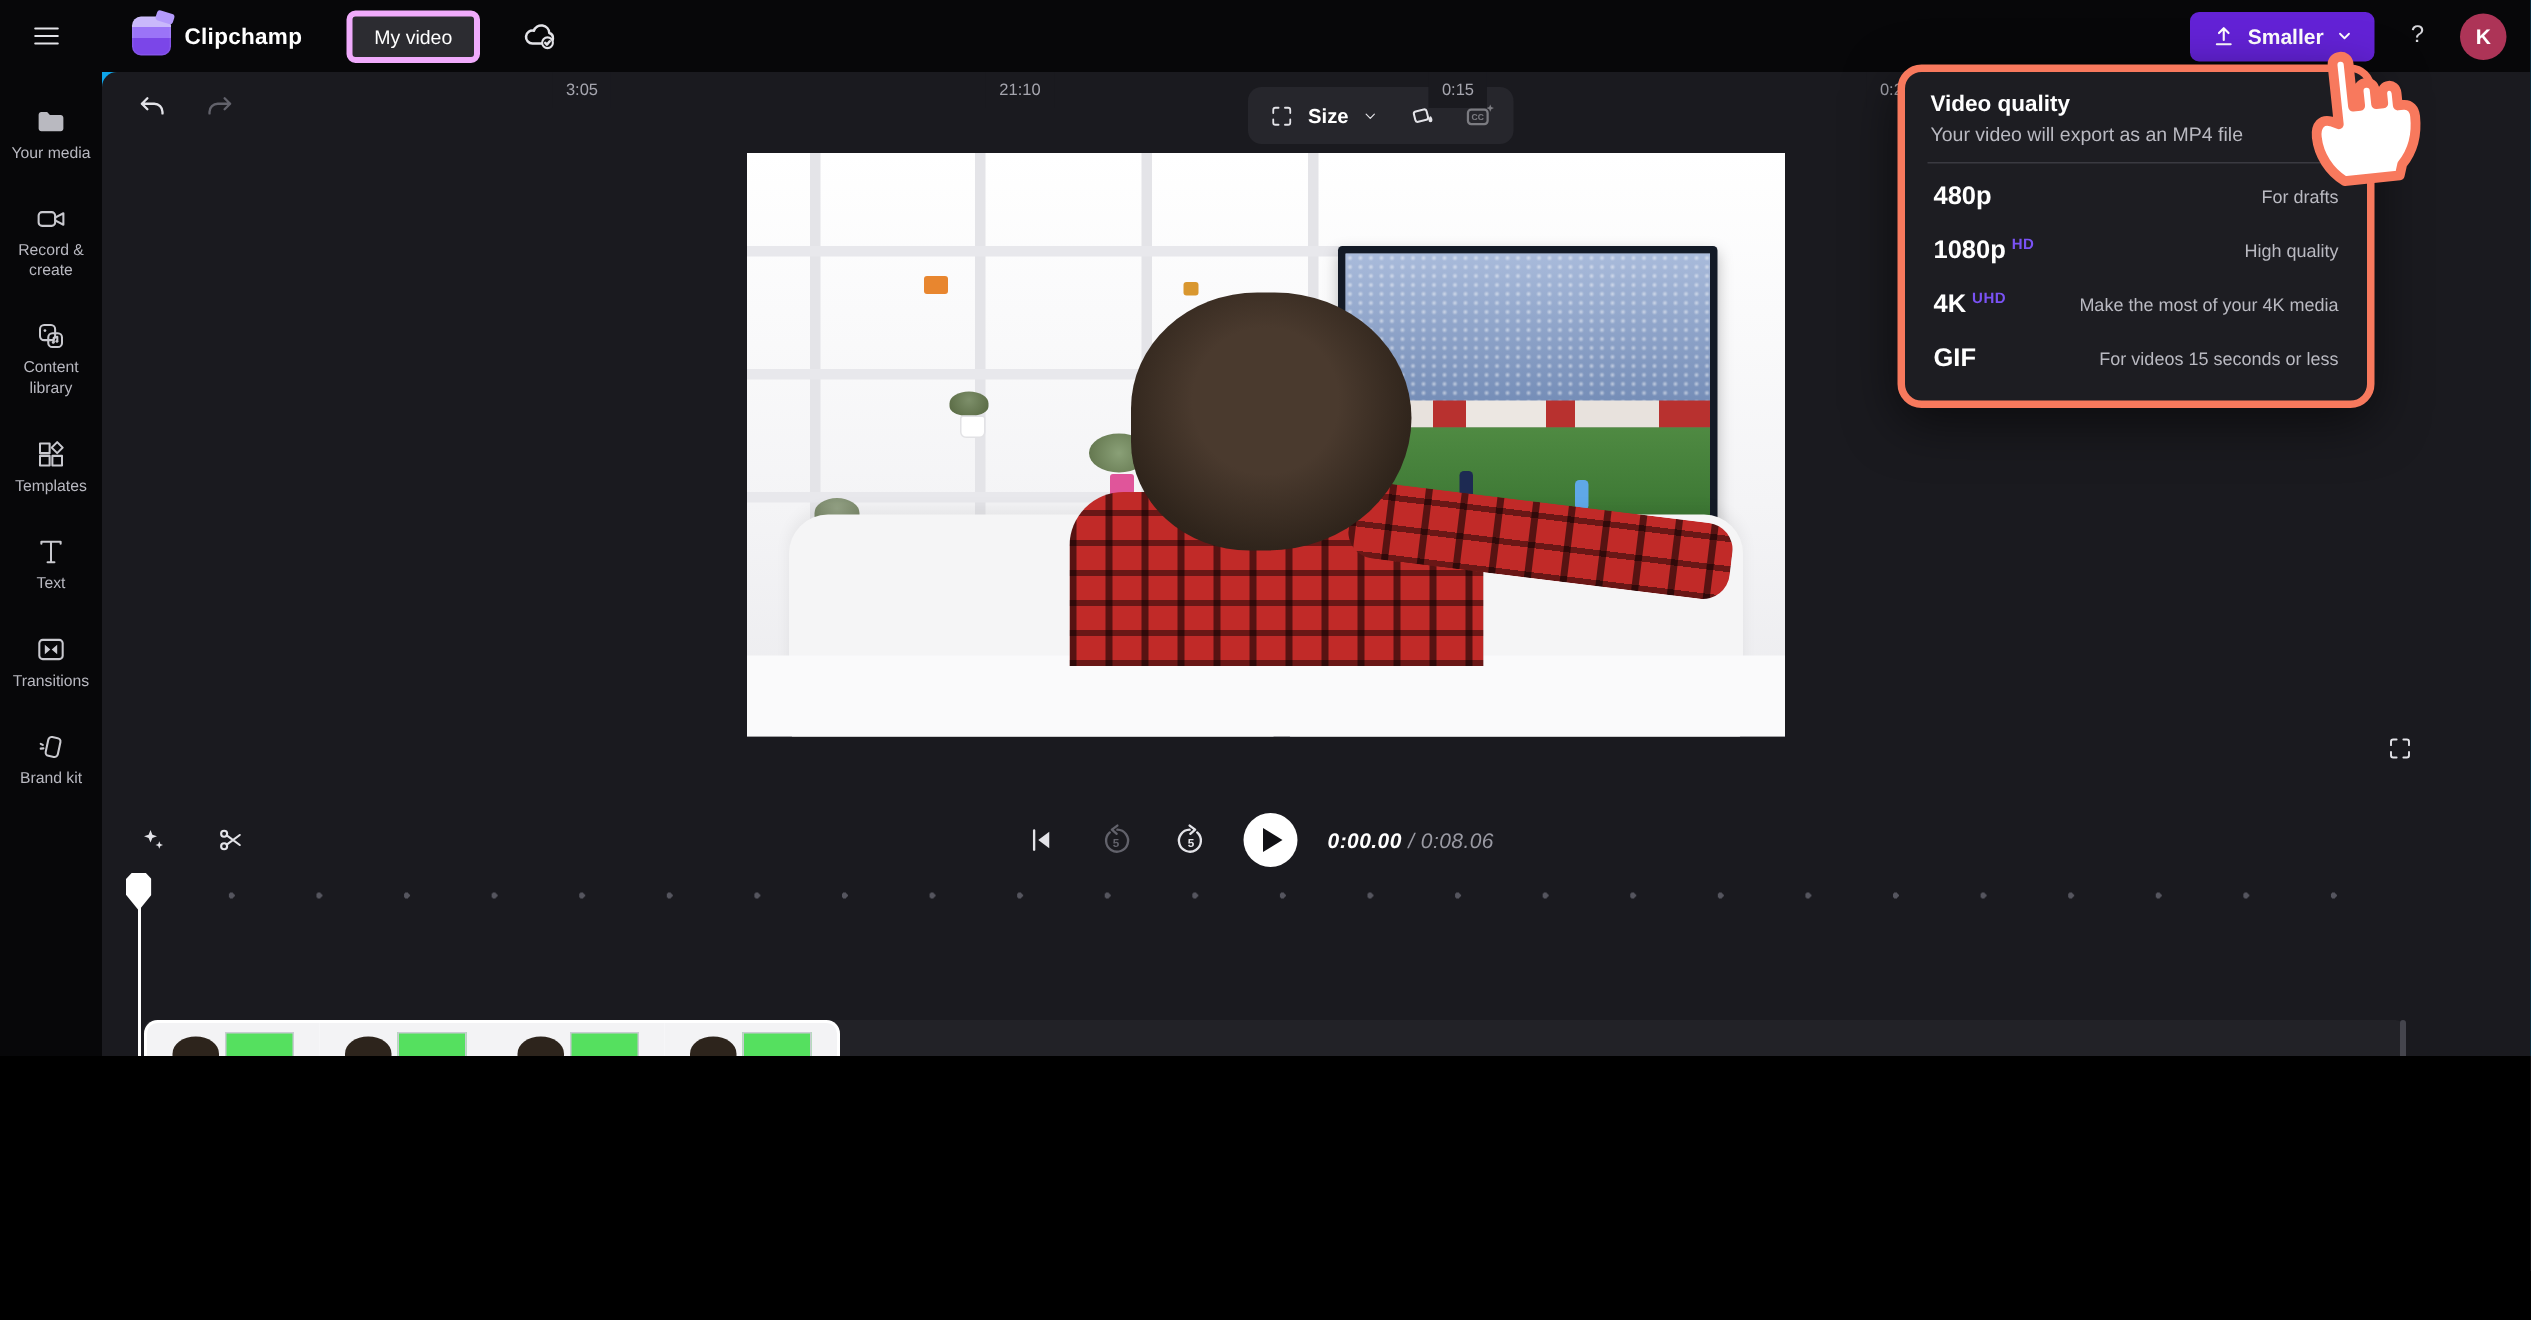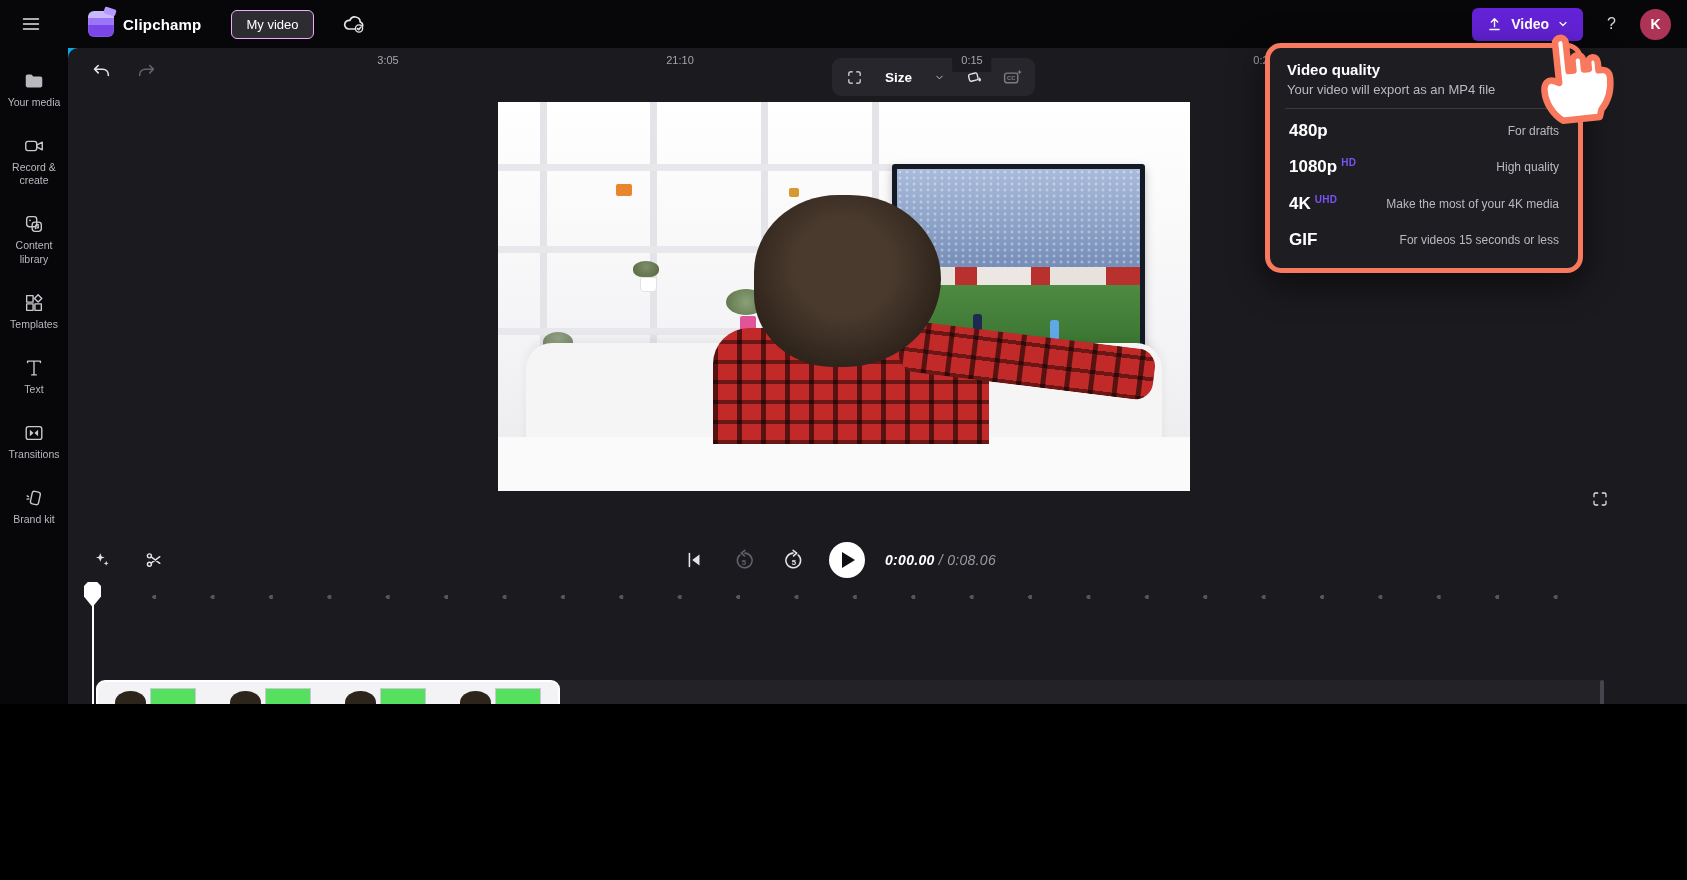--- a/index.html
+++ b/index.html
@@ -9,21 +9,21 @@
 
   
   .topbar { position:absolute; left:0; top:0; right:0; height:48px; display:flex; align-items:center; justify-content:space-between; padding:0 16px 0 14px; background:#070709; z-index:20; }
   .tb-left { display:flex; align-items:center; gap:14px; }
   .tb-right { display:flex; align-items:center; gap:18px; }
   .hamburger { width:34px; height:34px; display:flex; align-items:center; justify-content:center; cursor:pointer; }
   .logo-wrap { display:flex; align-items:center; gap:9px; margin-left:26px; }
   .logo { width:26px; height:26px; border-radius:6px; background:linear-gradient(180deg,#c9b8fb 0 26%,#9b74f7 26% 55%,#7b46e8 55% 100%); position:relative; box-shadow:0 0 0 1px rgba(255,255,255,.08) inset; }
   .logo::after { content:""; position:absolute; right:-2px; top:-3px; width:12px; height:7px; background:#b49afc; border-radius:2px; transform:rotate(18deg); }
   .app-name { font-size:15px; font-weight:700; color:#fff; letter-spacing:.2px; }
-  .proj-chip { margin-left:16px; background:#2c2c31; border:1px solid #f0abfc; border-radius:6px; padding:6px 14px; font-size:13px; color:#fff; cursor:text; }
+  .proj-chip { margin-left:16px; background:#2c2c31; border:4px solid #f0abfc; border-radius:6px; padding:6px 14px; font-size:13px; color:#fff; cursor:text; }
   .cloud-btn { margin-left:10px; width:32px; height:32px; display:flex; align-items:center; justify-content:center; cursor:pointer; }
   .export-btn { display:flex; align-items:center; gap:8px; background:#6322d6; border:none; border-radius:6px; padding:8px 14px; font-size:14px; font-weight:600; color:#fff; cursor:pointer; font-family:inherit; }
   .help-btn { font-size:16px; color:#d6d6db; background:none; border:none; cursor:pointer; font-family:inherit; padding:4px 6px; }
   .avatar { width:31px; height:31px; border-radius:50%; background:#ad3457; color:#fff; font-size:14px; font-weight:700; display:flex; align-items:center; justify-content:center; cursor:pointer; }
 
   
   .sidebar { position:absolute; left:0; top:48px; bottom:0; width:68px; background:#070709; display:flex; flex-direction:column; align-items:center; padding-top:14px; gap:8px; z-index:15; }
   .side-item { width:64px; display:flex; flex-direction:column; align-items:center; gap:4px; padding:8px 0 10px; cursor:pointer; border-radius:8px; }
   .side-label { font-size:10.5px; color:#b8b8c0; text-align:center; line-height:1.25; }
   .side-icon { display:flex; }
@@ -33,21 +33,21 @@
   .canvas { position:absolute; left:68px; top:48px; right:0; bottom:0; background:#1a1a1f; border-top-left-radius:10px; overflow:hidden; }
 
   .icon-btn { background:none; border:none; cursor:pointer; display:flex; align-items:center; justify-content:center; padding:4px; }
   .ic { stroke:#e3e3e8; fill:none; stroke-width:1.7; stroke-linecap:round; stroke-linejoin:round; }
   .ic-dim { stroke:#62626b; }
 
   .undo-redo { position:absolute; left:18px; top:8px; display:flex; gap:16px; }
 
   
   .stage-toolbar { position:absolute; left:764px; top:10px; height:38px; background:#26262c; border-radius:9px; display:flex; align-items:center; padding:0 6px; gap:4px; }
-  .size-btn { display:flex; align-items:center; gap:22px; background:none; border:none; color:#fff; font-size:13.5px; font-weight:600; font-family:inherit; cursor:pointer; padding:6px 8px; border-radius:6px; }
+  .size-btn { display:flex; align-items:center; gap:9px; background:none; border:none; color:#fff; font-size:13.5px; font-weight:600; font-family:inherit; cursor:pointer; padding:6px 8px; border-radius:6px; }
   .tool-chip { width:34px; height:28px; border-radius:6px; display:flex; align-items:center; justify-content:center; background:none; border:none; cursor:pointer; }
   .cc-dim { opacity:.45; }
 
   
   .stage { position:absolute; left:430px; top:54px; width:692px; height:389px; background:linear-gradient(180deg,#ffffff 0%,#f4f4f6 60%,#ebebee 100%); overflow:hidden; }
   .shelf-line-v { position:absolute; top:0; height:72%; width:7px; background:#e4e4e8; }
   .shelf-line-h { position:absolute; left:0; width:64%; height:7px; background:#e8e8ec; }
   .deco { position:absolute; border-radius:2px; }
   .plant { background:radial-gradient(circle at 50% 35%, #7d8f6a, #55663f); border-radius:50% 50% 40% 40%; }
   .pot { background:#fff; border:1px solid #e2e2e5; }
@@ -141,21 +141,21 @@
           <circle cx="17" cy="16.5" r="3.6" fill="#0b0b0d" stroke="#e3e3e8" stroke-width="1.4"></circle>
           <path class="ic" d="M15.5 16.6l1.1 1.1 1.9-2.2" stroke-width="1.4"></path>
         </svg>
       </div>
     </div>
     <div class="tb-right">
       <button class="export-btn">
         <svg width="17" height="17" viewBox="0 0 24 24">
             <path d="M12 15V4M7.5 8.5 12 4l4.5 4.5M5.5 19h13" stroke="#fff" fill="none" stroke-width="2" stroke-linecap="round" stroke-linejoin="round"></path>
           </svg>
-        <span>Video</span>
+        <span>Smaller</span>
         <svg width="12" height="12" viewBox="0 0 24 24">
             <path d="M6 9l6 6 6-6" stroke="#fff" fill="none" stroke-width="2.4" stroke-linecap="round" stroke-linejoin="round"></path>
           </svg>
       </button>
       <button class="help-btn">?</button>
       <div class="avatar">K</div>
     </div>
   </header>
 
   <nav class="sidebar">

